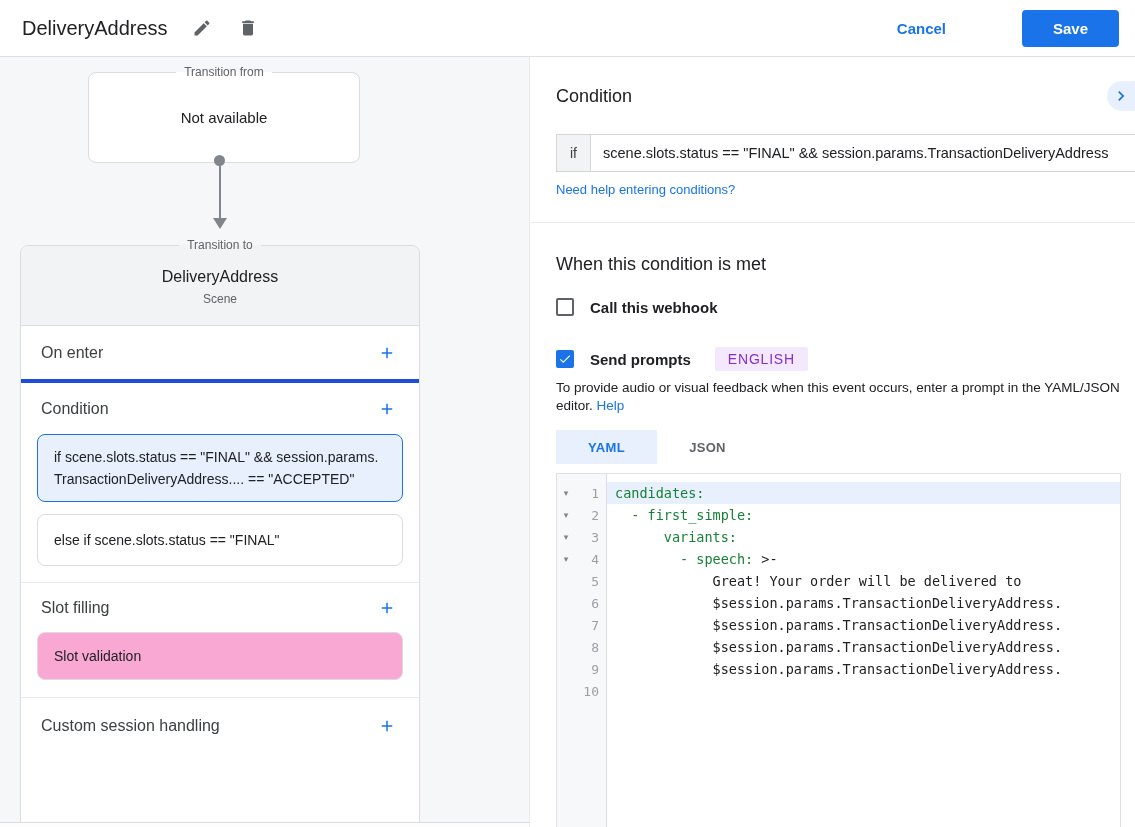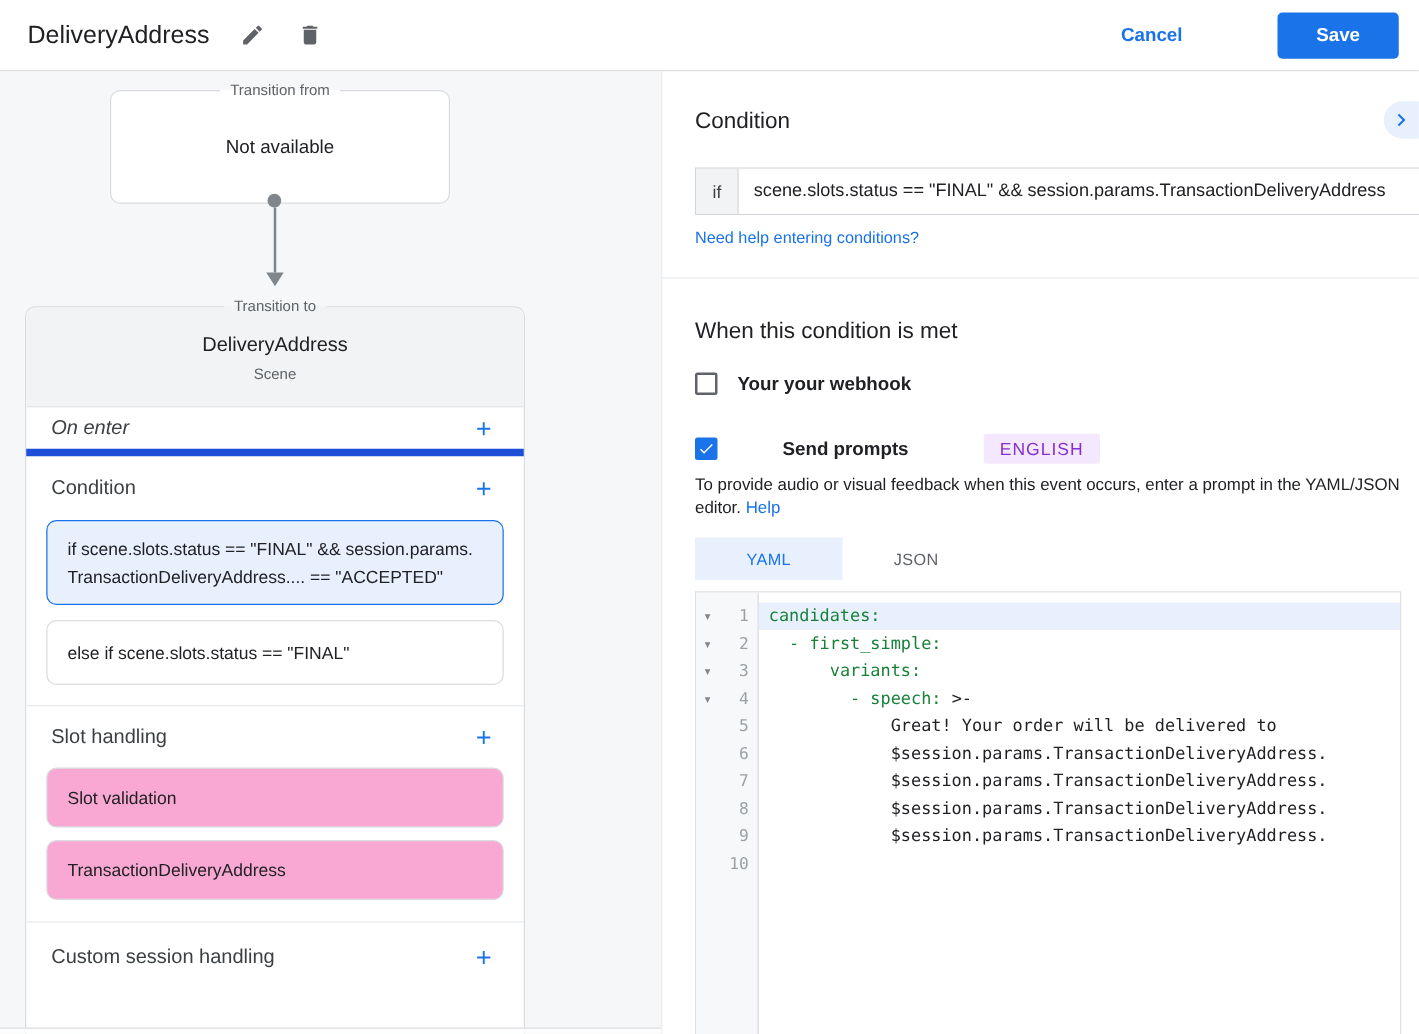--- a/index.html
+++ b/index.html
@@ -41,21 +41,21 @@
 
   .to-card { left:20px; top:188px; width:400px; height:660px; }
   .to-card .flow-label { background:linear-gradient(to bottom, var(--panel-bg) 50%, var(--header-gray) 50%); }
   .to-card-header { height:80px; background:var(--header-gray); border-bottom:1px solid var(--border);
     border-radius:8px 8px 0 0; text-align:center; padding-top:22px; cursor:pointer; }
   .to-card-title { font-size:16px; color:var(--text); }
   .to-card-subtitle { font-size:12px; color:var(--text-secondary); margin-top:6px; }
 
   .sec-row { display:flex; align-items:center; justify-content:space-between; padding:0 20px; }
   .sec-row .sec-label { font-size:16px; color:#3c4043; }
-  .row-onenter { height:39px; border-bottom:6px solid #1d4ed8;font-style:italic; }
+  .row-onenter { height:57px; border-bottom:4px solid #1d4ed8; }
   .sec-header { height:51px; display:flex; align-items:center; justify-content:space-between; padding:0 20px; }
   .sec-header .sec-label { font-size:16px; color:#3c4043; }
   .sec-body { padding:0 16px 16px 16px; border-bottom:1px solid #e8eaed; }
   .add-btn { width:24px; height:24px; border:none; background:transparent; cursor:pointer;
     display:flex; align-items:center; justify-content:center; }
   .add-btn svg { fill:var(--accent); }
 
   .cond-card { border-radius:8px; font-size:14px; line-height:22px; color:var(--text);
     padding:11px 16px; cursor:pointer; word-break:break-all; }
   .cond-card.selected { background:var(--accent-bg); border:1.5px solid var(--accent); margin-bottom:12px; }
@@ -80,36 +80,36 @@
   .if-input { flex:1; border:none; outline:none; font-size:14.5px; color:var(--text);
     padding:0 0 0 12px; font-family:"Liberation Sans", sans-serif; background:#fff; min-width:0; }
   .help-link { position:absolute; left:26px; top:125px; font-size:13px; color:var(--accent);
     cursor:pointer; text-decoration:none; }
   .rp-divider { position:absolute; left:0; right:0; top:165px; height:1px; background:#e8eaed; }
 
   
   .when-title { position:absolute; left:26px; top:197px; font-size:18px; color:var(--text); }
   .check-row { position:absolute; left:26px; display:flex; align-items:center; }
   .row-webhook { top:241px; }
-  .row-prompts { top:290px;gap:36px; }
+  .row-prompts { top:290px; }
   .checkbox { width:18px; height:18px; border-radius:2px; cursor:pointer; flex:none;
     display:flex; align-items:center; justify-content:center; }
   .checkbox.unchecked { border:2px solid #5f6368; background:#fff; }
   .checkbox.checked { background:var(--accent); border:2px solid var(--accent); }
   .check-label { font-size:15px; font-weight:bold; color:var(--text); margin-left:16px; cursor:pointer; }
   .lang-badge { margin-left:24px; background:var(--badge-bg); color:var(--badge-text);
     font-size:14px; font-weight:normal; letter-spacing:0.8px; padding:4px 13px; border-radius:2px; }
   .prompt-desc { position:absolute; left:26px; top:322px; width:574px; font-size:13.5px;
     line-height:18px; color:var(--text); }
   .inline-help { color:var(--accent); cursor:pointer; text-decoration:none; }
 
   
   .tabs { position:absolute; left:26px; top:373px; display:flex; }
-  .tab { width:118px; height:34px; display:flex; align-items:center; justify-content:center;
-    font-size:13px; font-weight:normal; letter-spacing:0.3px; color:var(--text-secondary); cursor:pointer; }
+  .tab { width:101px; height:34px; display:flex; align-items:center; justify-content:center;
+    font-size:13px; font-weight:bold; letter-spacing:0.3px; color:var(--text-secondary); cursor:pointer; }
   .tab.active { background:var(--accent-bg); color:var(--accent); }
 
   .editor { position:absolute; left:26px; top:416px; right:14px; bottom:-2px;
     border:1px solid #e0e0e0; display:flex; background:#fff; overflow:hidden; }
   .gutter { width:50px; background:#f7f8f9; border-right:1px solid #dadce0; padding-top:8px; flex:none; }
   .gl { height:22px; display:flex; align-items:center; }
   .fold { width:18px; text-align:center; font-size:9px; color:#80868b; cursor:pointer; }
   .ln { flex:1; text-align:right; padding-right:7px; font-family:"DejaVu Sans Mono", monospace;
     font-size:13px; color:#9aa0a6; }
   .code { flex:1; padding-top:8px; overflow:hidden; cursor:text; }
@@ -187,32 +187,31 @@
         </button>
       </div>
       <div class="sec-body">
         <div class="cond-card selected">if scene.slots.status == "FINAL" &amp;&amp; session.params.TransactionDeliveryAddress.... == "ACCEPTED"</div>
         <div class="cond-card plain">else if scene.slots.status == "FINAL"</div>
       </div>
     </div>
 
     <div>
       <div class="sec-header" style="height:49px;">
-        <span class="sec-label">Slot handling</span>
+        <span class="sec-label">Slot filling</span>
         <button class="add-btn">
           <span style="display:flex;">
               <svg width="18" height="18" viewBox="0 0 24 24">
                 <path d="M19 13h-6v6h-2v-6H5v-2h6V5h2v6h6v2z"></path>
               </svg>
             </span>
         </button>
       </div>
       <div class="sec-body" style="padding-bottom:17px;">
         <div class="slot-card">Slot validation</div>
-        <div class="slot-card">TransactionDeliveryAddress</div>
       </div>
     </div>
 
     <div class="sec-row row-custom">
       <span class="sec-label">Custom session handling</span>
       <button class="add-btn">
         <span style="display:flex;">
             <svg width="18" height="18" viewBox="0 0 24 24">
               <path d="M19 13h-6v6h-2v-6H5v-2h6V5h2v6h6v2z"></path>
             </svg>
@@ -242,21 +241,21 @@
   </div>
 
   <a class="help-link">Need help entering conditions?</a>
 
   <div class="rp-divider"></div>
 
   <div class="when-title">When this condition is met</div>
 
   <div class="check-row row-webhook">
     <div class="checkbox unchecked"></div>
-    <span class="check-label">Your your webhook</span>
+    <span class="check-label">Call this webhook</span>
   </div>
 
   <div class="check-row row-prompts">
     <div class="checkbox checked">
       <span style="display:flex;">
         <svg width="14" height="14" viewBox="0 0 24 24">
             <path fill="#fff" d="M9 16.17L4.83 12l-1.42 1.41L9 19 21 7l-1.41-1.41z"></path>
           </svg>
       </span>
     </div>

